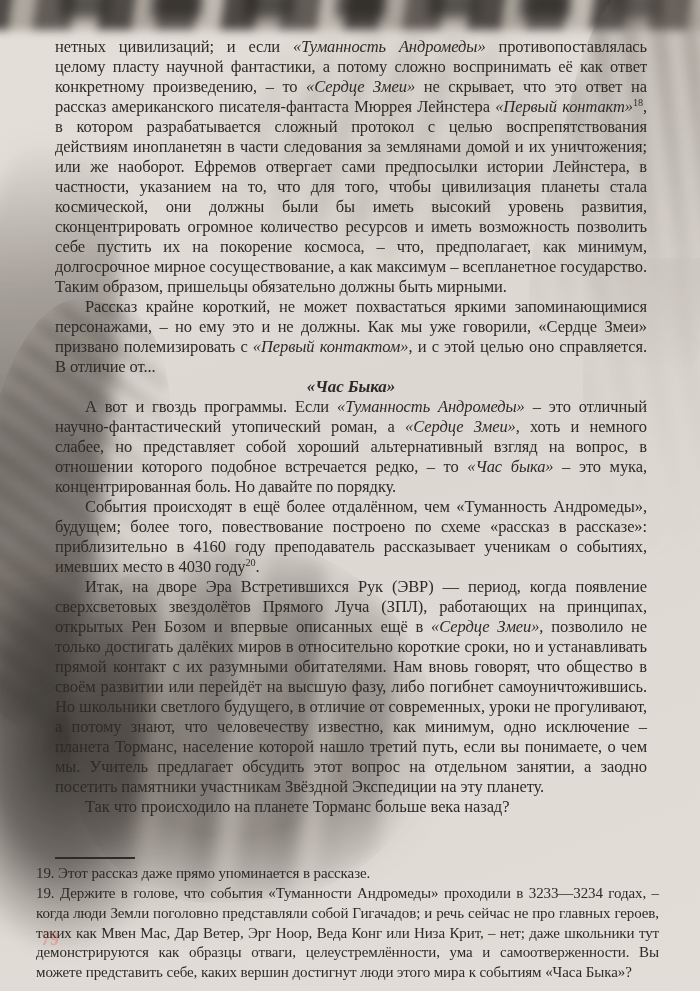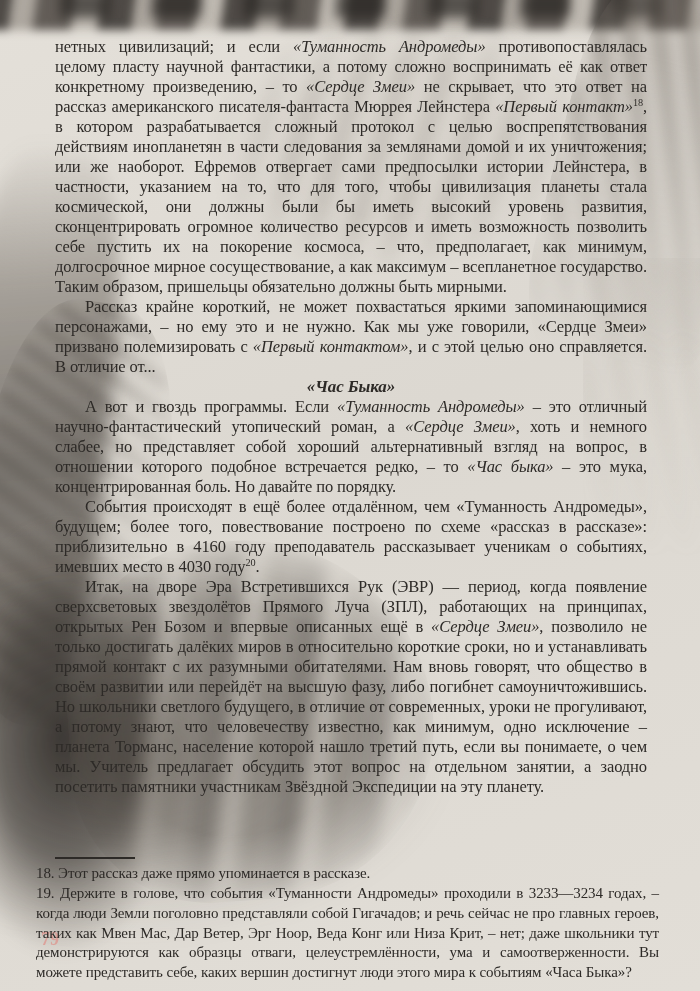--- a/index.html
+++ b/index.html
@@ -87,30 +87,31 @@
     <div class="tex-leftstreaks"></div>
     <div class="tex-bottomleft"></div>
     <div class="tex-figures"></div>
     <div class="tex-midleftfade"></div>
     <div class="tex-rightfaint"></div>
   </div>
 
   <div class="content">
     <div class="flow" id="text-flow">
         <p class="body-p"><span>нетных цивилизаций; и если </span><span class="it">«Туманность Андромеды»</span><span> противопоставлялась целому пласту научной фантастики, а потому сложно воспринимать её как ответ конкретному произведению, – то </span><span class="it">«Сердце Змеи»</span><span> не скрывает, что это ответ на рассказ американского писателя-фантаста Мюррея Лейнстера </span><span class="it">«Первый контакт»</span><sup>18</sup><span>, в котором разрабатывается сложный протокол с целью воспрепятствования действиям инопланетян в части следования за землянами домой и их уничтожения; или же наоборот. Ефремов отвергает сами предпосылки истории Лейнстера, в частности, указанием на то, что для того, чтобы цивилизация планеты стала космической, они должны были бы иметь высокий уровень развития, сконцентрировать огромное количество ресурсов и иметь возможность позволить себе пустить их на покорение космоса, – что, предполагает, как минимум, долгосрочное мирное сосуществование, а как максимум – всепланетное государство. Таким образом, пришельцы обязательно должны быть мирными.</span></p>
-        <p class="body-p indent"><span>Рассказ крайне короткий, не может похвастаться яркими запоминающимися персонажами, – но ему это и не нужно. Как мы уже говорили, «Сердце Змеи» призвано полемизировать с </span><span class="it">«Первый контактом»</span><span>, и с этой целью оно справляется. В отличие от...</span></p>
+        <p class="body-p indent"><span>Рассказ крайне короткий, не может похвастаться яркими запоминающимися персонажами, – но ему это и не должны. Как мы уже говорили, «Сердце Змеи» призвано полемизировать с </span><span class="it">«Первый контактом»</span><span>, и с этой целью оно справляется. В отличие от...</span></p>
         <div class="heading">«Час Быка»</div>
         <p class="body-p indent"><span>А вот и гвоздь программы. Если </span><span class="it">«Туманность Андромеды»</span><span> – это отличный научно-фантастический утопический роман, а </span><span class="it">«Сердце Змеи»</span><span>, хоть и немного слабее, но представляет собой хороший альтернативный взгляд на вопрос, в отношении которого подобное встречается редко, – то </span><span class="it">«Час быка»</span><span> – это мука, концентрированная боль. Но давайте по порядку.</span></p>
         <p class="body-p indent"><span>События происходят в ещё более отдалённом, чем «Туманность Андромеды», будущем; более того, повествование построено по схеме «рассказ в рассказе»: приблизительно в 4160 году преподаватель рассказывает ученикам о событиях, имевших место в 4030 году</span><sup>20</sup><span>.</span></p>
         <p class="body-p indent"><span>Итак, на дворе Эра Встретившихся Рук (ЭВР) — период, когда появление сверхсветовых звездолётов Прямого Луча (ЗПЛ), работающих на принципах, открытых Рен Бозом и впервые описанных ещё в </span><span class="it">«Сердце Змеи»</span><span>, позволило не только достигать далёких миров в относительно короткие сроки, но и устанавливать прямой контакт с их разумными обитателями. Нам вновь говорят, что общество в своём развитии или перейдёт на высшую фазу, либо погибнет самоуничтожившись. Но школьники светлого будущего, в отличие от современных, уроки не прогуливают, а потому знают, что человечеству известно, как минимум, одно исключение – планета Торманс, население которой нашло третий путь, если вы понимаете, о чем мы. Учитель предлагает обсудить этот вопрос на отдельном занятии, а заодно посетить памятники участникам Звёздной Экспедиции на эту планету.</span></p>
+        <p class="body-p indent"><span>Так что происходило на планете Торманс больше века назад?</span></p>
       </div>
     <div class="foot-block">
       <div class="foot-sep"></div>
       <div id="footnotes">
-          <p class="footnote">18. Этот рассказ даже прямо упоминается в рассказе.</p>
+          <p class="footnote">19. Этот рассказ даже прямо упоминается в рассказе.</p>
           <p class="footnote">19. Держите в голове, что события «Туманности Андромеды» проходили в 3233—3234 годах, – когда люди Земли поголовно представляли собой Гигачадов; и речь сейчас не про главных героев, таких как Мвен Мас, Дар Ветер, Эрг Ноор, Веда Конг или Низа Крит, – нет; даже школьники тут демонстрируются как образцы отваги, целеустремлённости, ума и самоотверженности. Вы можете представить себе, каких вершин достигнут люди этого мира к событиям «Часа Быка»?</p>
         </div>
     </div>
   </div>
 
   <div class="artifact">79</div>
 
 </div>
 
 </body></html>

